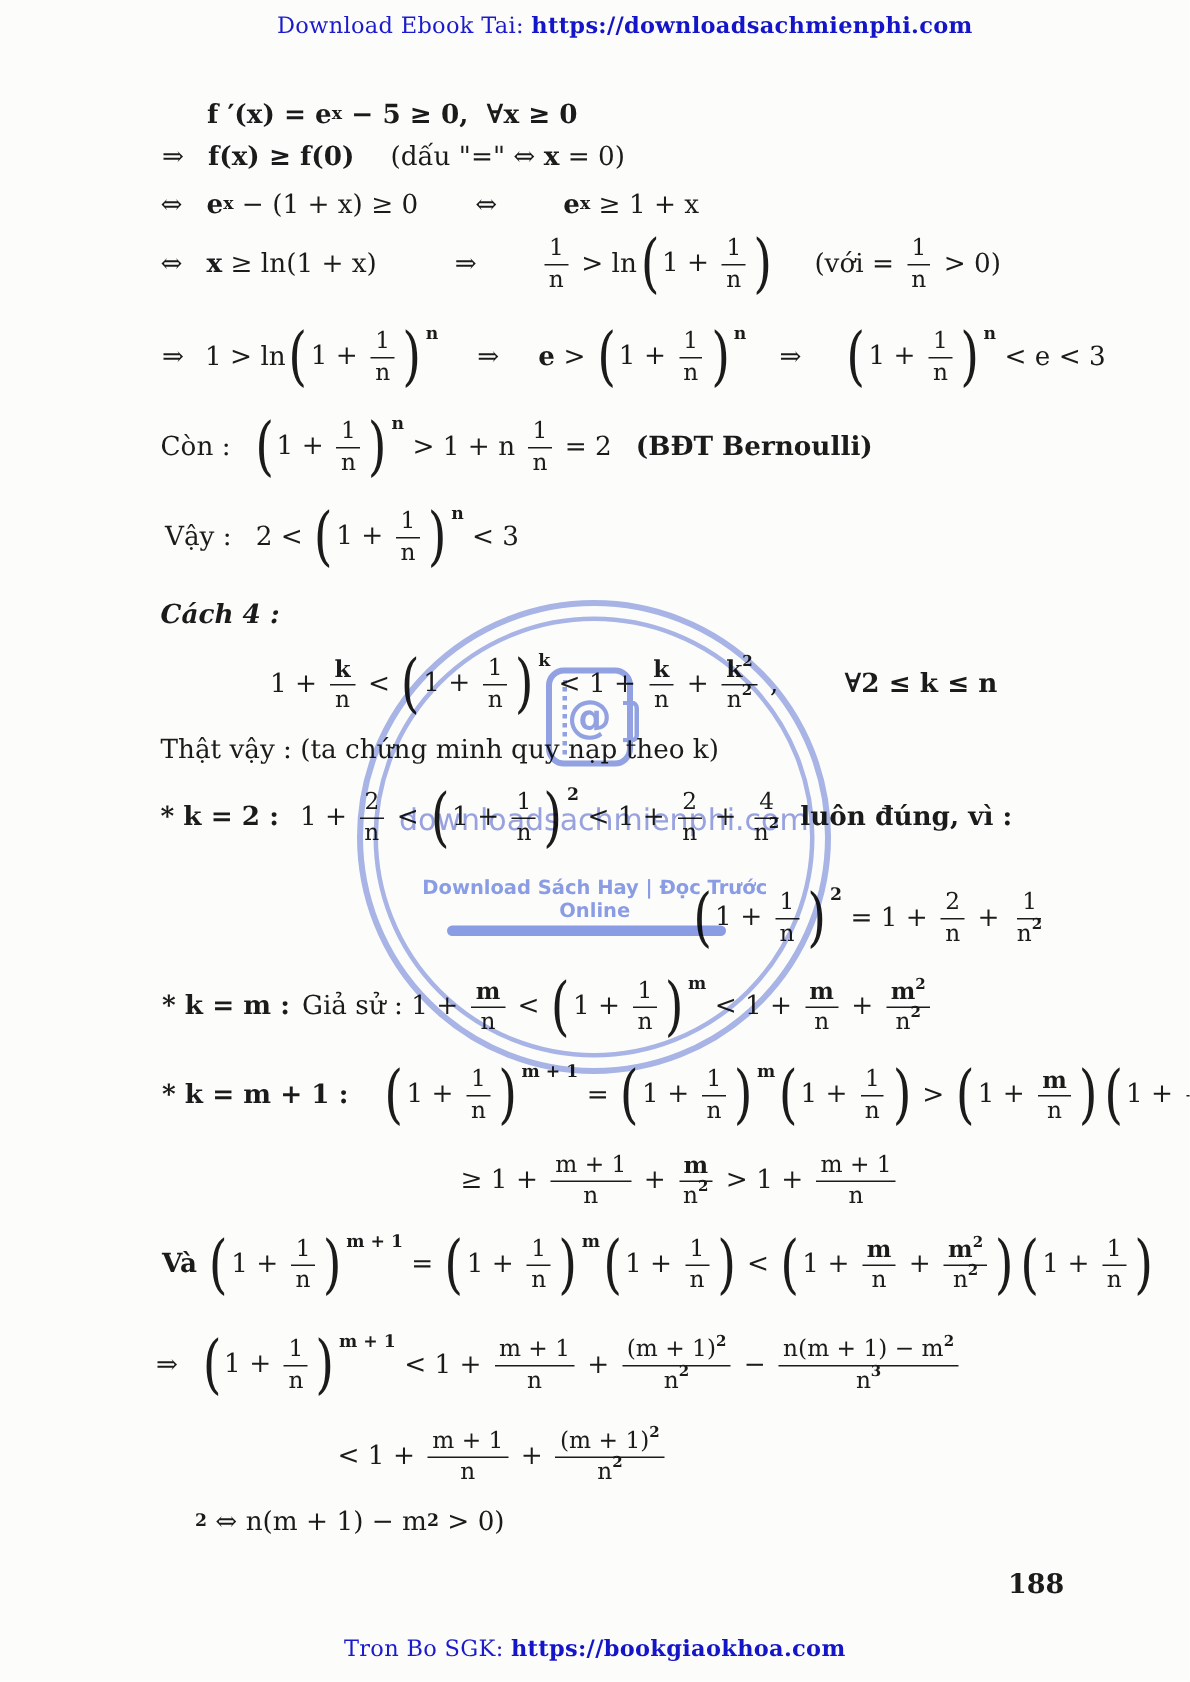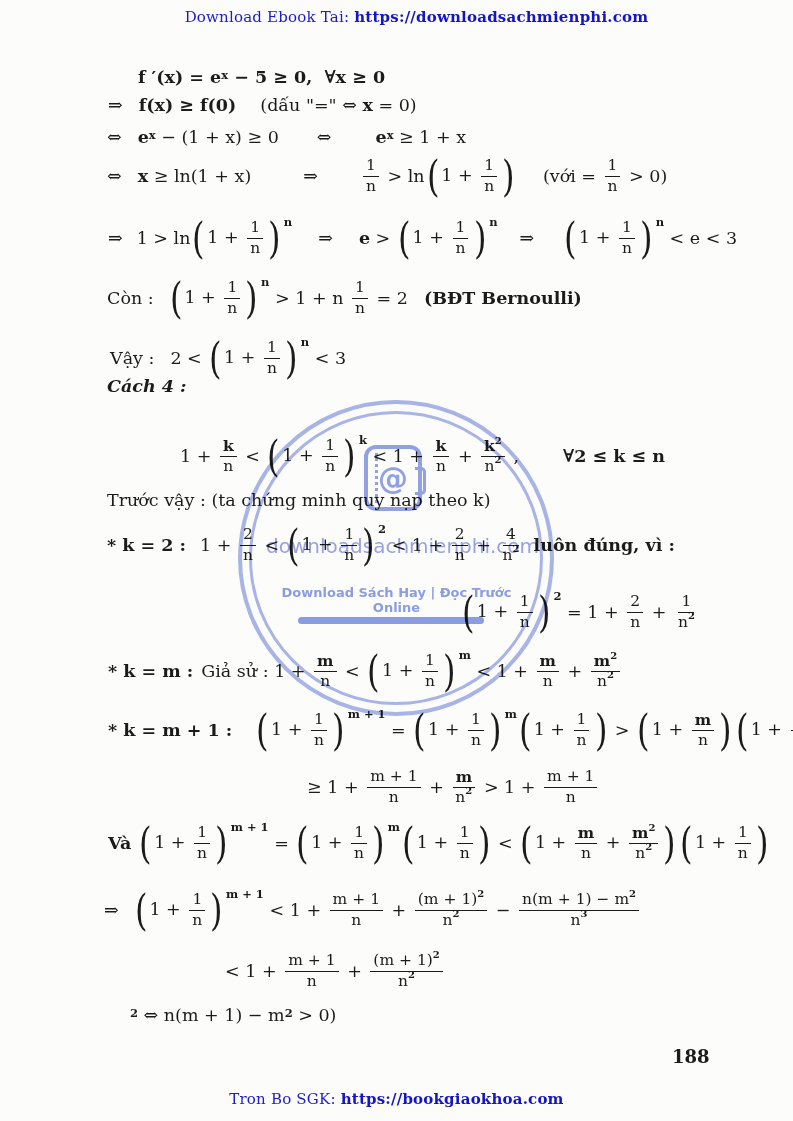--- a/index.html
+++ b/index.html
@@ -84,23 +84,23 @@
   <span class="hdr-prefix">Download Ebook Tai: </span><a href="#" class="hdr-url">https://downloadsachmienphi.com</a>
 </div>
 
 <div class="math-line" style="top:55px;left:138px;justify-content:flex-end;"><span class="t b">f ′(x) = e</span><sup class="s">x</sup><span class="t b"> − 5 ≥ 0,  ∀x ≥ 0</span></div>
 <div class="math-line" style="top:83px;left:108px;"><span class="t">⇒</span><span class="sp" style="width: 16px;"></span><span class="t b">f(x) ≥ f(0)</span><span class="sp" style="width: 24px;"></span><span class="t">(dấu "=" ⇔ </span><span class="t b">x</span><span class="t"> = 0)</span></div>
 <div class="math-line" style="top:115px;left:107px;"><span class="t">⇔</span><span class="sp" style="width: 16px;"></span><span class="t b">e</span><sup class="s">x</sup><span class="t"> − (1 + x) ≥ 0</span><span class="sp" style="width: 38px;"></span><span class="t">⇔</span><span class="sp" style="width: 44px;"></span><span class="t b">e</span><sup class="s">x</sup><span class="t"> ≥ 1 + x</span></div>
 <div class="math-line" style="top:154px;left:107px;"><span class="t">⇔</span><span class="sp" style="width: 16px;"></span><span class="t b">x</span><span class="t"> ≥ ln(1 + x)</span><span class="sp" style="width: 52px;"></span><span class="t">⇒</span><span class="sp" style="width: 42px;"></span><span class="frac"><span class="num">1</span><span class="den">n</span></span><span class="t"> &gt; ln</span><span class="paren"><span class="p">(</span><span class="pc"><span class="t">1 + </span><span class="frac"><span class="num">1</span><span class="den">n</span></span></span><span class="p">)</span></span><span class="sp" style="width: 26px;"></span><span class="t">(với = </span><span class="frac"><span class="num">1</span><span class="den">n</span></span><span class="t"> &gt; 0)</span></div>
 <div class="math-line" style="top:216px;left:108px;"><span class="t">⇒</span><span class="sp" style="width: 14px;"></span><span class="t">1 &gt; ln</span><span class="paren"><span class="p">(</span><span class="pc"><span class="t">1 + </span><span class="frac"><span class="num">1</span><span class="den">n</span></span></span><span class="p">)</span><span class="psup">n</span></span><span class="sp" style="width: 26px;"></span><span class="t">⇒</span><span class="sp" style="width: 26px;"></span><span class="t b">e</span><span class="t"> &gt; </span><span class="paren"><span class="p">(</span><span class="pc"><span class="t">1 + </span><span class="frac"><span class="num">1</span><span class="den">n</span></span></span><span class="p">)</span><span class="psup">n</span></span><span class="sp" style="width: 22px;"></span><span class="t">⇒</span><span class="sp" style="width: 28px;"></span><span class="paren"><span class="p">(</span><span class="pc"><span class="t">1 + </span><span class="frac"><span class="num">1</span><span class="den">n</span></span></span><span class="p">)</span><span class="psup">n</span></span><span class="t"> &lt; e &lt; 3</span></div>
 <div class="math-line" style="top:276px;left:107px;"><span class="t">Còn :</span><span class="sp" style="width: 14px;"></span><span class="paren"><span class="p">(</span><span class="pc"><span class="t">1 + </span><span class="frac"><span class="num">1</span><span class="den">n</span></span></span><span class="p">)</span><span class="psup">n</span></span><span class="t"> &gt; 1 + n </span><span class="frac"><span class="num">1</span><span class="den">n</span></span><span class="t"> = 2</span><span class="sp" style="width: 16px;"></span><span class="t b">(BĐT Bernoulli)</span></div>
 <div class="math-line" style="top:336px;left:110px;"><span class="t">Vậy :</span><span class="sp" style="width: 16px;"></span><span class="t">2 &lt; </span><span class="paren"><span class="p">(</span><span class="pc"><span class="t">1 + </span><span class="frac"><span class="num">1</span><span class="den">n</span></span></span><span class="p">)</span><span class="psup">n</span></span><span class="t"> &lt; 3</span></div>
-<div class="math-line" style="top:376px;left:107px;flex-direction:column;"><span class="t b i">Cách 4 :</span><span class="sp" style="width: 10px;"></span></div>
+<div class="math-line" style="top:388px;left:107px;"><span class="t b i">Cách 4 :</span><span class="sp" style="width: 10px;"></span></div>
 <div class="math-line" style="top:434px;left:180px;"><span class="t">1 + </span><span class="frac"><span class="num fb">k</span><span class="den">n</span></span><span class="t"> &lt; </span><span class="paren"><span class="p">(</span><span class="pc"><span class="t">1 + </span><span class="frac"><span class="num">1</span><span class="den">n</span></span></span><span class="p">)</span><span class="psup">k</span></span><span class="t"> &lt; 1 + </span><span class="frac"><span class="num fb">k</span><span class="den">n</span></span><span class="t"> + </span><span class="frac"><span class="num fb">k<sup>2</sup></span><span class="den">n<sup>2</sup></span></span><span class="t"> ,</span><span class="sp" style="width: 44px;"></span><span class="t b">∀2 ≤ k ≤ n</span></div>
-<div class="math-line" style="top:478px;left:107px;"><span class="t">Trước vậy : (ta chứng minh quy nạp theo k)</span></div>
+<div class="math-line" style="top:478px;left:107px;"><span class="t">Thật vậy : (ta chứng minh quy nạp theo k)</span></div>
 <div class="math-line" style="top:523px;left:107px;"><span class="t b">* k = 2 :</span><span class="sp" style="width: 14px;"></span><span class="t">1 + </span><span class="frac"><span class="num">2</span><span class="den">n</span></span><span class="t"> &lt; </span><span class="paren"><span class="p">(</span><span class="pc"><span class="t">1 + </span><span class="frac"><span class="num">1</span><span class="den">n</span></span></span><span class="p">)</span><span class="psup">2</span></span><span class="t"> &lt; 1 + </span><span class="frac"><span class="num">2</span><span class="den">n</span></span><span class="t"> + </span><span class="frac"><span class="num">4</span><span class="den">n<sup>2</sup></span></span><span class="sp" style="width: 8px;"></span><span class="t b">luôn đúng, vì :</span></div>
 <div class="math-line" style="top:590px;left:460px;"><span class="paren"><span class="p">(</span><span class="pc"><span class="t">1 + </span><span class="frac"><span class="num">1</span><span class="den">n</span></span></span><span class="p">)</span><span class="psup">2</span></span><span class="t"> = 1 + </span><span class="frac"><span class="num">2</span><span class="den">n</span></span><span class="t"> + </span><span class="frac"><span class="num">1</span><span class="den">n<sup>2</sup></span></span></div>
 <div class="math-line" style="top:649px;left:108px;"><span class="t b">* k = m :</span><span class="sp" style="width: 8px;"></span><span class="t">Giả sử : </span><span class="t">1 + </span><span class="frac"><span class="num fb">m</span><span class="den">n</span></span><span class="t"> &lt; </span><span class="paren"><span class="p">(</span><span class="pc"><span class="t">1 + </span><span class="frac"><span class="num">1</span><span class="den">n</span></span></span><span class="p">)</span><span class="psup">m</span></span><span class="t"> &lt; 1 + </span><span class="frac"><span class="num fb">m</span><span class="den">n</span></span><span class="t"> + </span><span class="frac"><span class="num fb">m<sup>2</sup></span><span class="den">n<sup>2</sup></span></span></div>
 <div class="math-line" style="top:708px;left:108px;"><span class="t b">* k = m + 1 :</span><span class="sp" style="width: 22px;"></span><span class="paren"><span class="p">(</span><span class="pc"><span class="t">1 + </span><span class="frac"><span class="num">1</span><span class="den">n</span></span></span><span class="p">)</span><span class="psup">m + 1</span></span><span class="t"> = </span><span class="paren"><span class="p">(</span><span class="pc"><span class="t">1 + </span><span class="frac"><span class="num">1</span><span class="den">n</span></span></span><span class="p">)</span><span class="psup">m</span></span><span class="paren"><span class="p">(</span><span class="pc"><span class="t">1 + </span><span class="frac"><span class="num">1</span><span class="den">n</span></span></span><span class="p">)</span></span><span class="t"> &gt; </span><span class="paren"><span class="p">(</span><span class="pc"><span class="t">1 + </span><span class="frac"><span class="num fb">m</span><span class="den">n</span></span></span><span class="p">)</span></span><span class="paren"><span class="p">(</span><span class="pc"><span class="t">1 + </span><span class="frac"><span class="num">1</span><span class="den">n</span></span></span></span></div>
 <div class="math-line" style="top:765px;left:307px;"><span class="t">≥ 1 + </span><span class="frac"><span class="num">m + 1</span><span class="den">n</span></span><span class="t"> + </span><span class="frac"><span class="num fb">m</span><span class="den">n<sup>2</sup></span></span><span class="t"> &gt; 1 + </span><span class="frac"><span class="num">m + 1</span><span class="den">n</span></span></div>
 <div class="math-line" style="top:821px;left:108px;"><span class="t b">Và </span><span class="paren"><span class="p">(</span><span class="pc"><span class="t">1 + </span><span class="frac"><span class="num">1</span><span class="den">n</span></span></span><span class="p">)</span><span class="psup">m + 1</span></span><span class="t"> = </span><span class="paren"><span class="p">(</span><span class="pc"><span class="t">1 + </span><span class="frac"><span class="num">1</span><span class="den">n</span></span></span><span class="p">)</span><span class="psup">m</span></span><span class="paren"><span class="p">(</span><span class="pc"><span class="t">1 + </span><span class="frac"><span class="num">1</span><span class="den">n</span></span></span><span class="p">)</span></span><span class="t"> &lt; </span><span class="paren"><span class="p">(</span><span class="pc"><span class="t">1 + </span><span class="frac"><span class="num fb">m</span><span class="den">n</span></span><span class="t"> + </span><span class="frac"><span class="num fb">m<sup>2</sup></span><span class="den">n<sup>2</sup></span></span></span><span class="p">)</span></span><span class="paren"><span class="p">(</span><span class="pc"><span class="t">1 + </span><span class="frac"><span class="num">1</span><span class="den">n</span></span></span><span class="p">)</span></span></div>
 <div class="math-line" style="top:888px;left:104px;"><span class="t">⇒</span><span class="sp" style="width: 14px;"></span><span class="paren"><span class="p">(</span><span class="pc"><span class="t">1 + </span><span class="frac"><span class="num">1</span><span class="den">n</span></span></span><span class="p">)</span><span class="psup">m + 1</span></span><span class="t"> &lt; 1 + </span><span class="frac"><span class="num">m + 1</span><span class="den">n</span></span><span class="t"> + </span><span class="frac"><span class="num">(m + 1)<sup>2</sup></span><span class="den">n<sup>2</sup></span></span><span class="t"> − </span><span class="frac"><span class="num">n(m + 1) − m<sup>2</sup></span><span class="den">n<sup>3</sup></span></span></div>
 <div class="math-line" style="top:949px;left:225px;"><span class="t">&lt; 1 + </span><span class="frac"><span class="num">m + 1</span><span class="den">n</span></span><span class="t"> + </span><span class="frac"><span class="num">(m + 1)<sup>2</sup></span><span class="den">n<sup>2</sup></span></span></div>
 <div class="math-line" style="top:993px;left:130px;"><sup class="s">2</sup><span class="t"> ⇔ n(m + 1) − m</span><sup class="s">2</sup><span class="t"> &gt; 0)</span></div>
 

